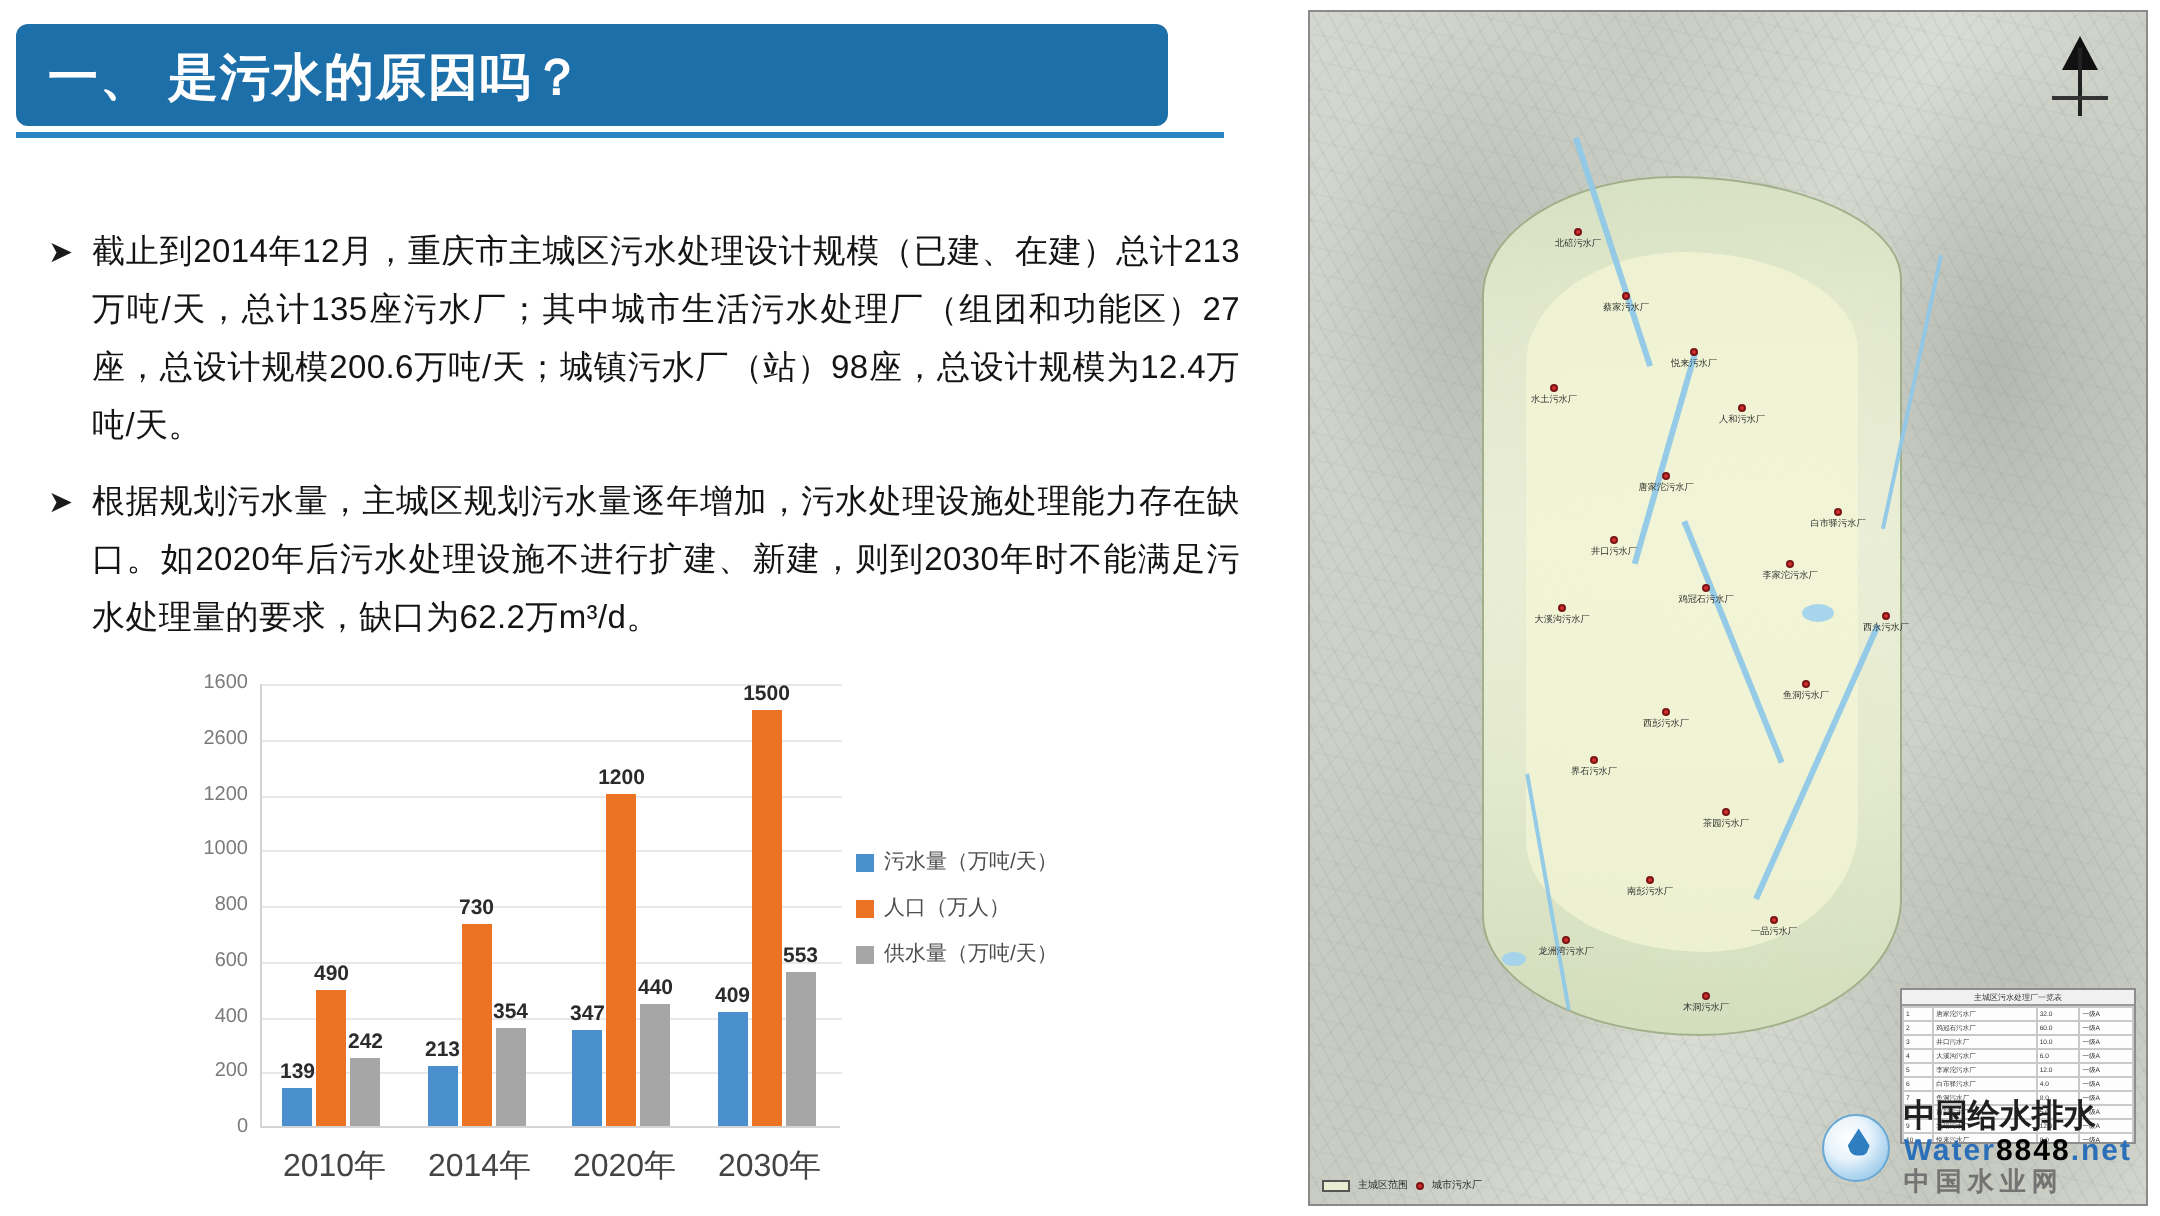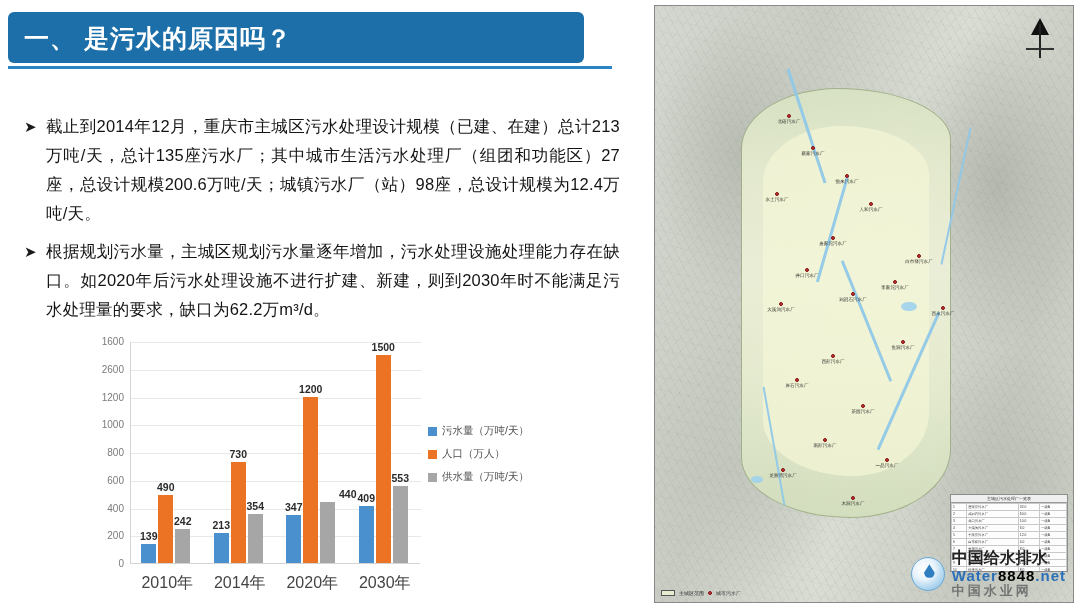--- a/index.html
+++ b/index.html
@@ -440,21 +440,21 @@
             <div class="bar b3" style="height: 49.1175px;"></div>
             <div class="barlabel" style="left: 31.5px; bottom: 51.1175px;">354</div>
             <div class="xlabel" style="left: 0px;">2014年</div>
           </div>
           <div class="group" style="left: 150.25px;">
             <div class="bar b1" style="height: 48.1463px;"></div>
             <div class="barlabel" style="left: -2.5px; bottom: 50.1463px;">347</div>
             <div class="bar b2" style="height: 166.5px;"></div>
             <div class="barlabel" style="left: 14.5px; bottom: 168.5px;">1200</div>
             <div class="bar b3" style="height: 61.05px;"></div>
-            <div class="barlabel" style="left: 31.5px; bottom: 63.05px; margin-left: 20px;">440</div>
+            <div class="barlabel" style="left: 31.5px; bottom: 63.05px;">440</div>
             <div class="xlabel" style="left: 0px;">2020年</div>
           </div>
           <div class="group" style="left: 222.75px;">
             <div class="bar b1" style="height: 56.7488px;"></div>
             <div class="barlabel" style="left: -2.5px; bottom: 58.7488px;">409</div>
             <div class="bar b2" style="height: 208.125px;"></div>
             <div class="barlabel" style="left: 14.5px; bottom: 210.125px;">1500</div>
             <div class="bar b3" style="height: 76.7288px;"></div>
             <div class="barlabel" style="left: 31.5px; bottom: 78.7288px;">553</div>
             <div class="xlabel" style="left: 0px;">2030年</div>

